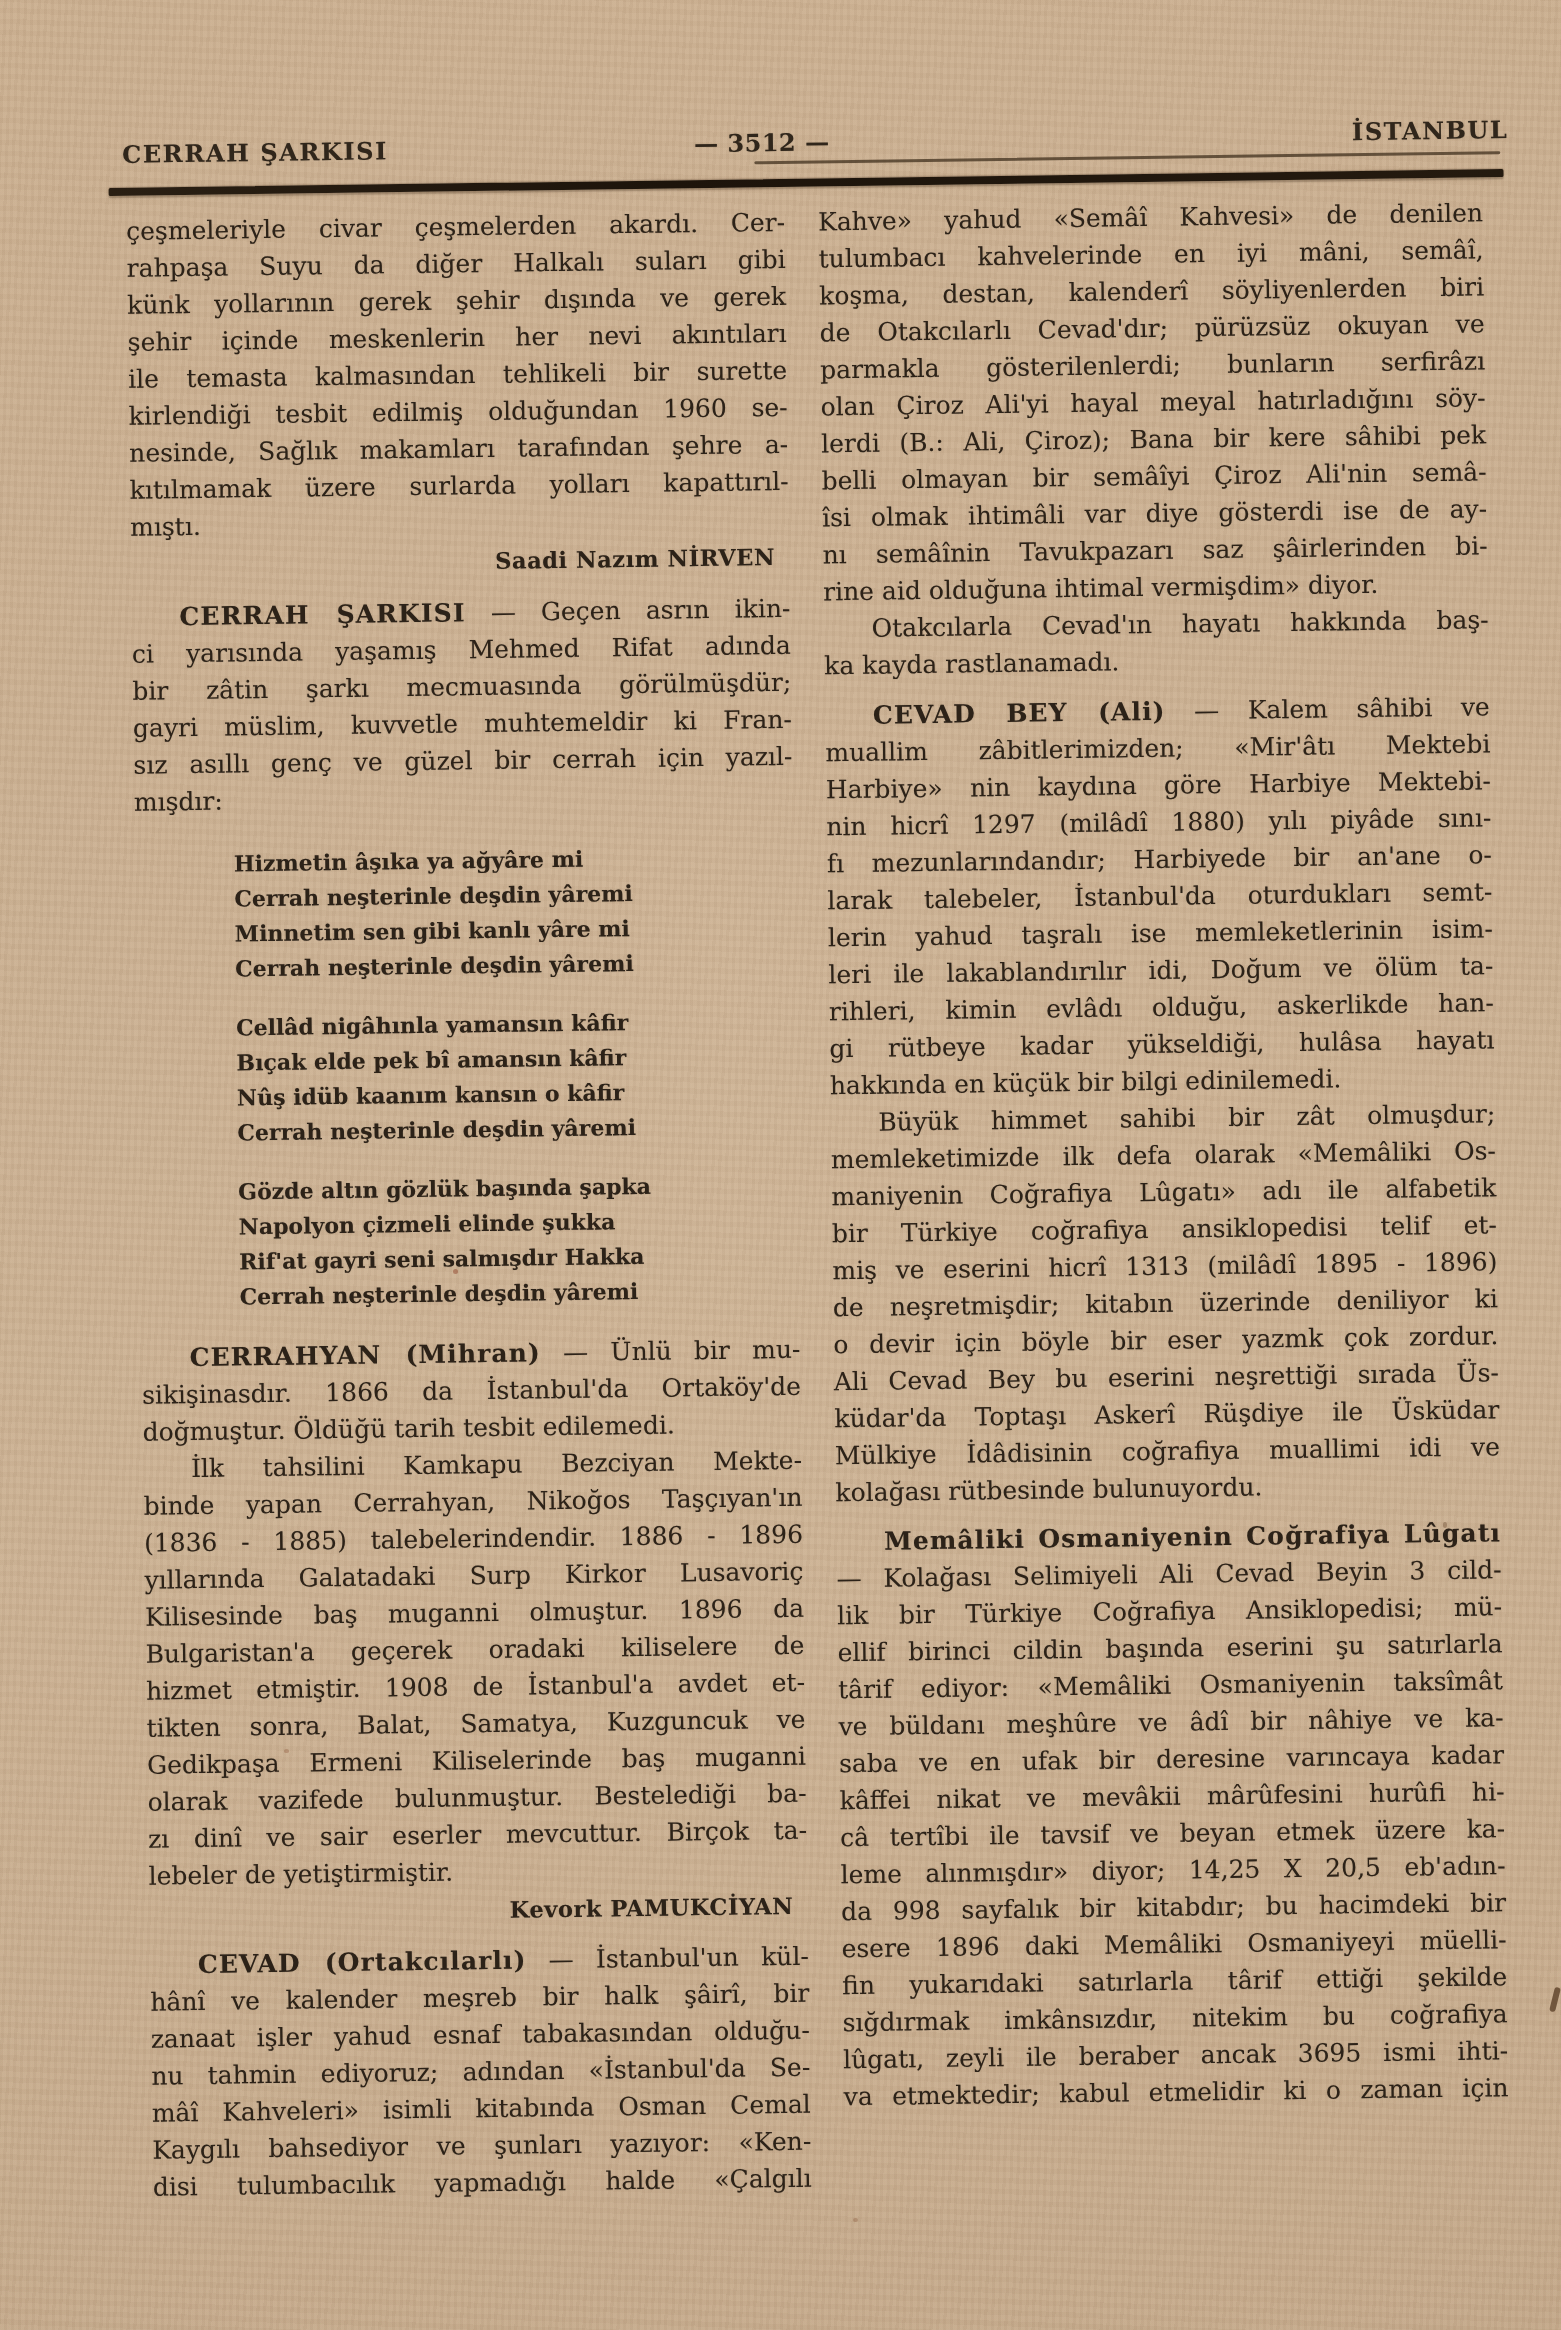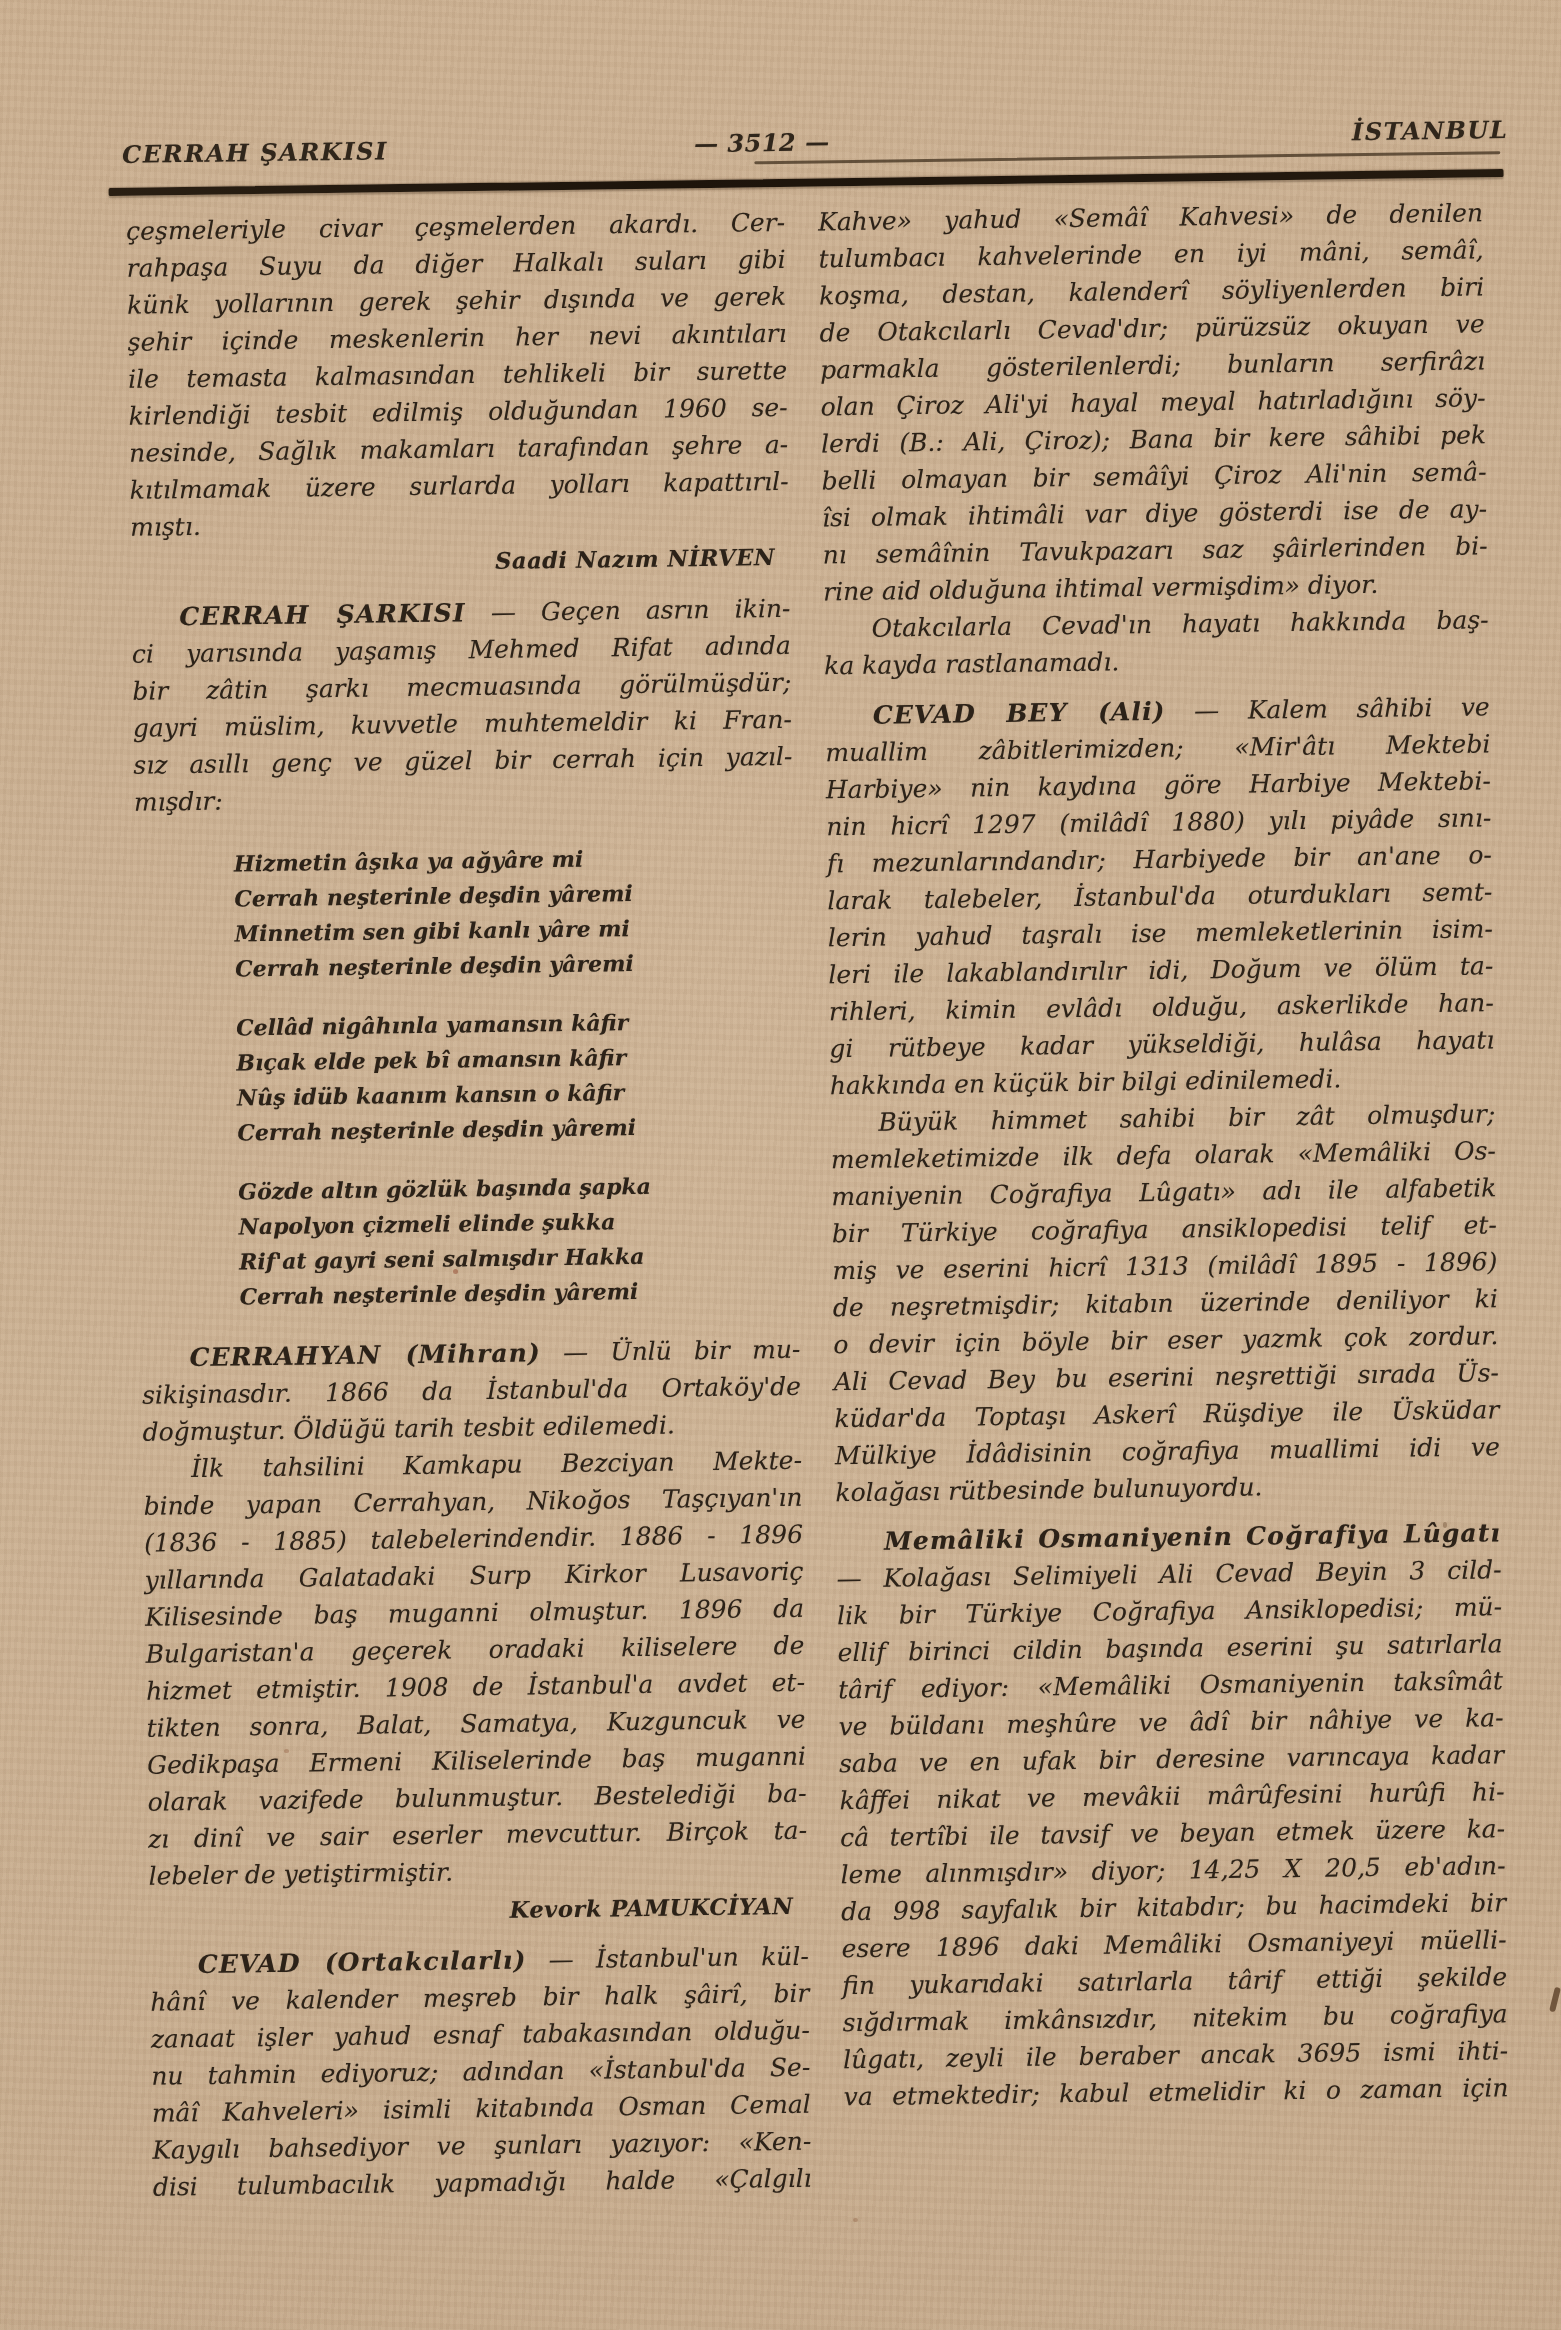--- a/index.html
+++ b/index.html
@@ -12,21 +12,20 @@
     font-family: "DejaVu Serif", "Liberation Serif", serif;
   }
   #page {
     position: absolute;
     left: 0; top: 0;
     width: 1562px;
     height: 2330px;
     background:
       radial-gradient(ellipse 160% 120% at 48% 42%, rgba(210,184,154,0.55) 0%, rgba(200,172,140,0.25) 55%, rgba(150,122,94,0.45) 100%),
       linear-gradient(173deg, #c9ae8f 0%, #c6ac8e 30%, #c9b092 60%, #c2a789 100%);
-    font-style: italic;
   }
   
   #grain {
     position: absolute; inset: 0;
     background:
       repeating-linear-gradient(92deg, rgba(255,240,220,0.035) 0 3.7px, rgba(90,60,40,0.03) 3.7px 6.8px),
       repeating-linear-gradient(2deg, rgba(255,244,226,0.03) 0 5.8px, rgba(100,70,45,0.025) 5.8px 11px);
     pointer-events: none;
   }
   #content {

